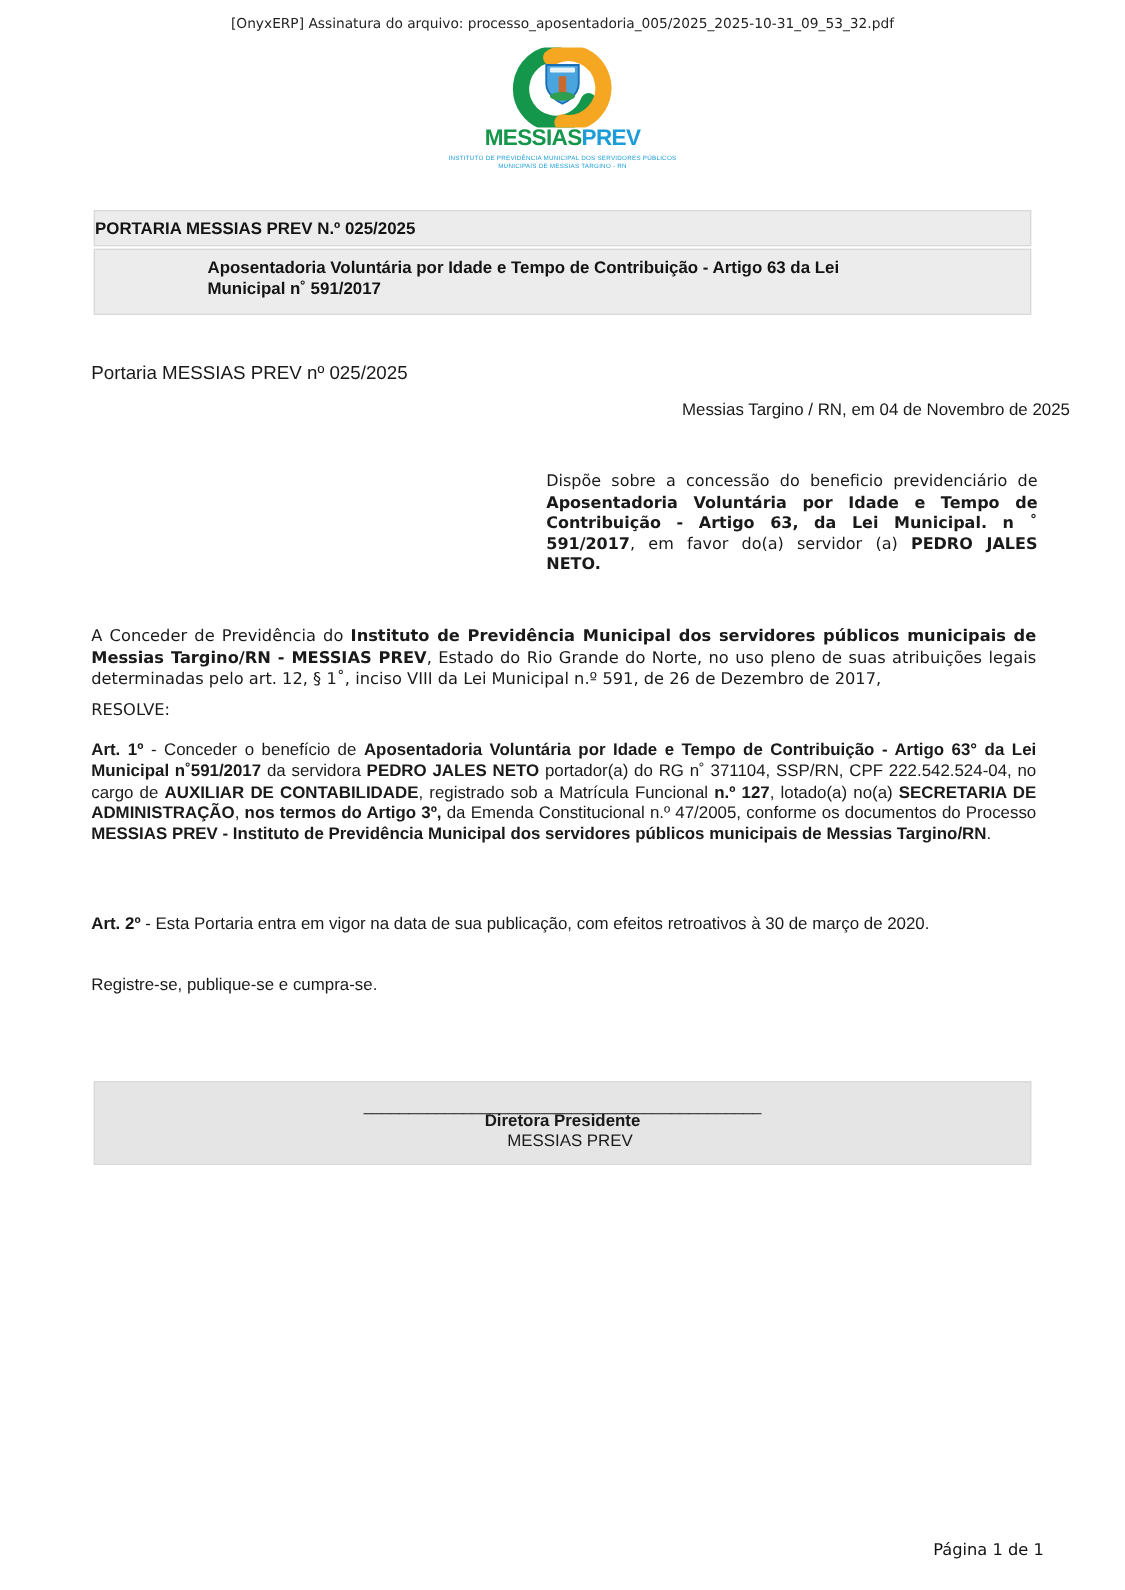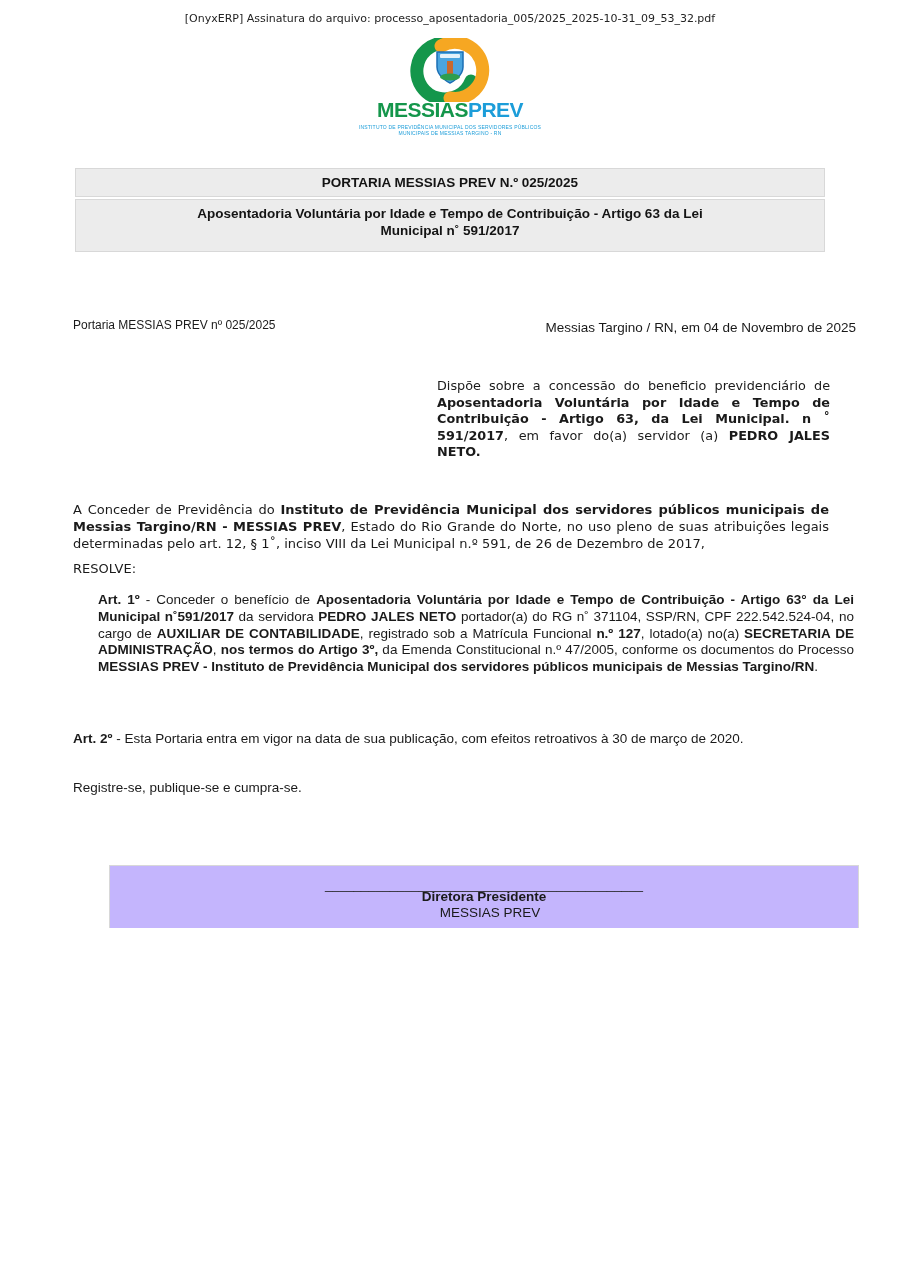--- a/index.html
+++ b/index.html
@@ -1,73 +1,73 @@
 <!DOCTYPE html>
 <html lang="pt-BR" style="--green: #14964B; --yellow: #F6A722; --blue: #1C9DD9; --shield_blue: #4AA5DF; --shield_border: #1B6FB5; --tower_orange: #C8692E; --grass_green: #2E9E4F;"><head>
 <meta charset="utf-8">
 <style>
   html,body { margin:0; padding:0; background:#ffffff; }
   .page {
-    position:relative; width:900px; height:928px; background:#ffffff;
+    position:relative; width:900px; height:1272px; background:#ffffff;
     font-family:"Liberation Sans", sans-serif; color:#1a1a1a; overflow:hidden;
   }
   .pdf-header {
     position:absolute; top:12px; left:0; right:0; text-align:center;
     font-family:"DejaVu Sans", sans-serif; font-size:11px; color:#232323;
   }
   
   .logo { position:absolute; top:38px; left:0; right:0; text-align:center; line-height:0; }
   .logo svg { display:inline-block; }
   .wordmark {
     margin-top:-4px; line-height:24px;
     font-family:"Liberation Sans", sans-serif; font-weight:bold;
-    font-size:21px; letter-spacing:-0.5px;
+    font-size:18px; letter-spacing:-0.5px;
   }
   .wordmark .wm-green { color:var(--green,#14964B); }
   .wordmark .wm-blue  { color:var(--blue,#1C9DD9); }
   .logo-sub { margin-top:2px; line-height:6px; font-size:5px; color:var(--blue,#1C9DD9);
     font-family:"Liberation Sans", sans-serif; letter-spacing:0.2px; }
   
   .title-box { position:absolute; top:168px; left:75px; width:750px; }
   .title-row {
     background:#ececec; border:1px solid #d8d8d8; box-sizing:border-box;
-    text-align:center; font-weight:bold; font-size:13.5px; color:#141414;
+    text-align:left; font-weight:bold; font-size:13.5px; color:#141414;
     font-family:"Liberation Sans", sans-serif;
   }
   .title-row.r1 { height:29px; line-height:27px; margin-bottom:2px; }
   .title-row.r2 { min-height:47px; padding:5px 90px 12px; line-height:17px; }
   
-  .portaria-line { position:absolute; top:290px; left:73px; font-size:12px;margin-top:28px; }
+  .portaria-line { position:absolute; top:290px; left:73px; font-size:15px; }
   .date-line { position:absolute; top:320px; right:44px; font-size:13.5px; }
   .ementa {
     position:absolute; top:378px; left:437px; width:393px;
     font-family:"DejaVu Sans", sans-serif; font-size:12.8px; line-height:16.5px;
     text-align:justify;
   }
   .preamble {
     position:absolute; top:501px; left:73px; width:756px;
     font-family:"DejaVu Sans", sans-serif; font-size:13px; line-height:17px;
     text-align:justify;
   }
   .resolve { position:absolute; top:561px; left:73px; font-family:"DejaVu Sans", sans-serif;
     font-size:13px; font-weight:normal; }
   .art1 {
     position:absolute; top:592px; left:73px; width:756px;
-    font-size:13.5px; line-height:16.8px; text-align:justify;margin-left:25px;
+    font-size:13.5px; line-height:16.8px; text-align:justify;
   }
   .art2 {
     position:absolute; top:730px; left:73px; width:756px;
     font-size:13.5px; line-height:17px; text-align:left;
   }
   .closing { position:absolute; top:780px; left:73px; font-size:13.5px; }
   
   .sig-box {
     position:absolute; top:865px; left:75px; width:750px; box-sizing:border-box;
-    background:#c4b5fd; border:1px solid #d8d8d8; text-align:center;
-    padding:14px 0 10px; font-size:13.5px;margin-left:34px;
+    background:#e5e5e5; border:1px solid #d8d8d8; text-align:center;
+    padding:14px 0 10px; font-size:13.5px;
   }
   .sig-line { line-height:9px; font-size:13px; letter-spacing:0; color:#222; }
   .sig-name { font-weight:bold; line-height:16px; }
   .sig-role { font-weight:bold; line-height:16px; }
   .sig-org  { line-height:16px;padding-left:12px; }
   
   .footer {
     position:absolute; top:1233px; right:65px;
     font-family:"DejaVu Sans", sans-serif; font-size:13px; color:#111;
   }

